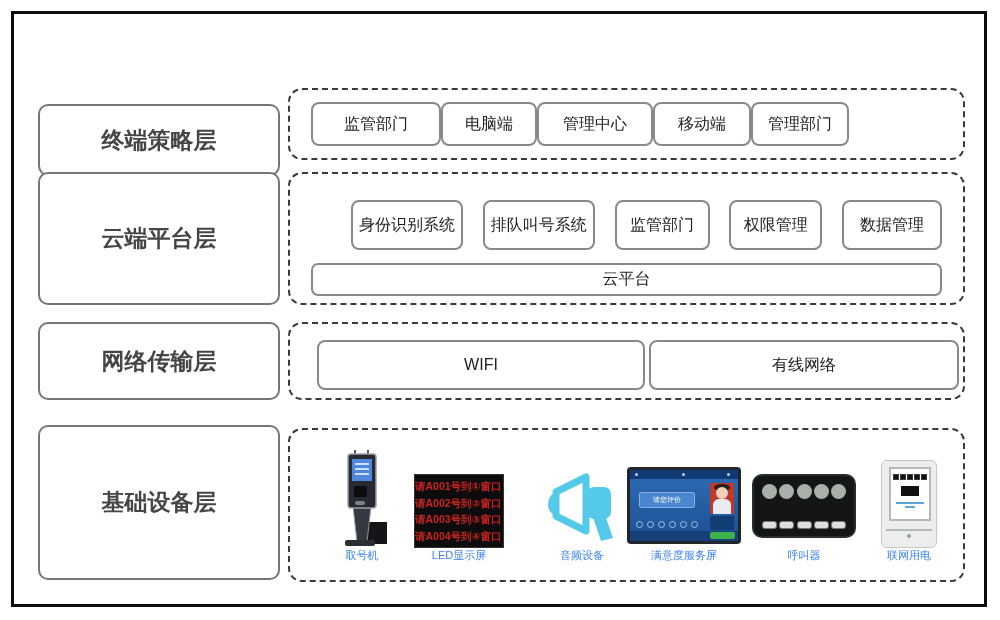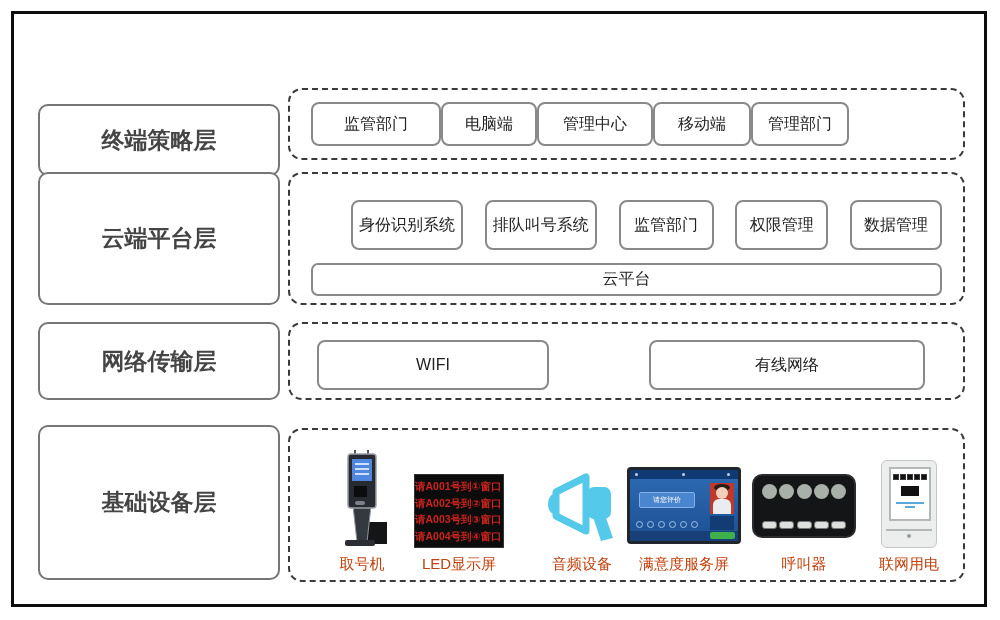--- a/index.html
+++ b/index.html
@@ -23,26 +23,26 @@
   .dash-r4 { top:428px; height:154px; }
 
   .small-box { border:2px solid #898989; border-radius:8px; background:#fff; height:44px;
     display:flex; align-items:center; justify-content:center; font-size:16px; color:#222; white-space:nowrap; }
   .r2-row { display:flex; justify-content:space-between;padding-left:40px; }
   .r2-row .small-box { height:50px; }
   .platform-bar { margin-top:13px; height:33px; border:2px solid #898989; border-radius:7px;
     display:flex; align-items:center; justify-content:center; font-size:16px; color:#222; }
   .net-box { position:absolute; top:16px; height:50px; border:2px solid #898989; border-radius:8px;
     display:flex; align-items:center; justify-content:center; font-size:16px; color:#222; }
-  .net-wifi  { left:27px;  width:232px; }
-  .net-wired { left:359px; width:276px; }
+  .net-wifi  { left:27px;  width:328px; }
+  .net-wired { left:359px; width:310px; }
 
   .device { position:absolute; top:18px; width:130px; display:flex; flex-direction:column; align-items:center; }
   .device .art { height:100px; display:flex; align-items:flex-end; justify-content:center; }
-  .device .dlabel { margin-top:7px; font-size:15px; color:#c2410c; white-space:nowrap; }
+  .device .dlabel { font-size:11px; color:#3b82f6; white-space:nowrap; }
   .dev-1 { left:7px; }  .dev-2 { left:104px; } .dev-3 { left:227px; }
   .dev-4 { left:329px; } .dev-5 { left:449px; } .dev-6 { left:554px; }
 
   
   .led { width:90px; height:74px; background:#0c0c0c; border:1px solid #333; padding:3px 0;
     display:flex; flex-direction:column; justify-content:center; }
   .led-line { font-size:10.5px; line-height:16.5px; color:#cb231e; font-weight:bold; white-space:nowrap; letter-spacing:0; }
 
   
   .sat { width:114px; height:77px; background:#21252d; border-radius:4px; padding:3px; }
@@ -95,21 +95,21 @@
     <div class="small-box" style="width:98px">管理部门</div>
   </div>
 
   <div class="layer-label lab-r2">云端平台层</div>
   <div class="dashed dash-r2">
     <div class="r2-row">
       <div class="small-box" style="width:112px">身份识别系统</div>
       <div class="small-box" style="width:112px">排队叫号系统</div>
       <div class="small-box" style="width:95px">监管部门</div>
       <div class="small-box" style="width:93px">权限管理</div>
-      <div class="small-box" style="width:92px">数据管理</div>
+      <div class="small-box" style="width:100px">数据管理</div>
     </div>
     <div class="platform-bar">云平台</div>
   </div>
 
   <div class="layer-label lab-r3">网络传输层</div>
   <div class="dashed dash-r3">
     <div class="net-box net-wifi">WIFI</div>
     <div class="net-box net-wired">有线网络</div>
   </div>
 

